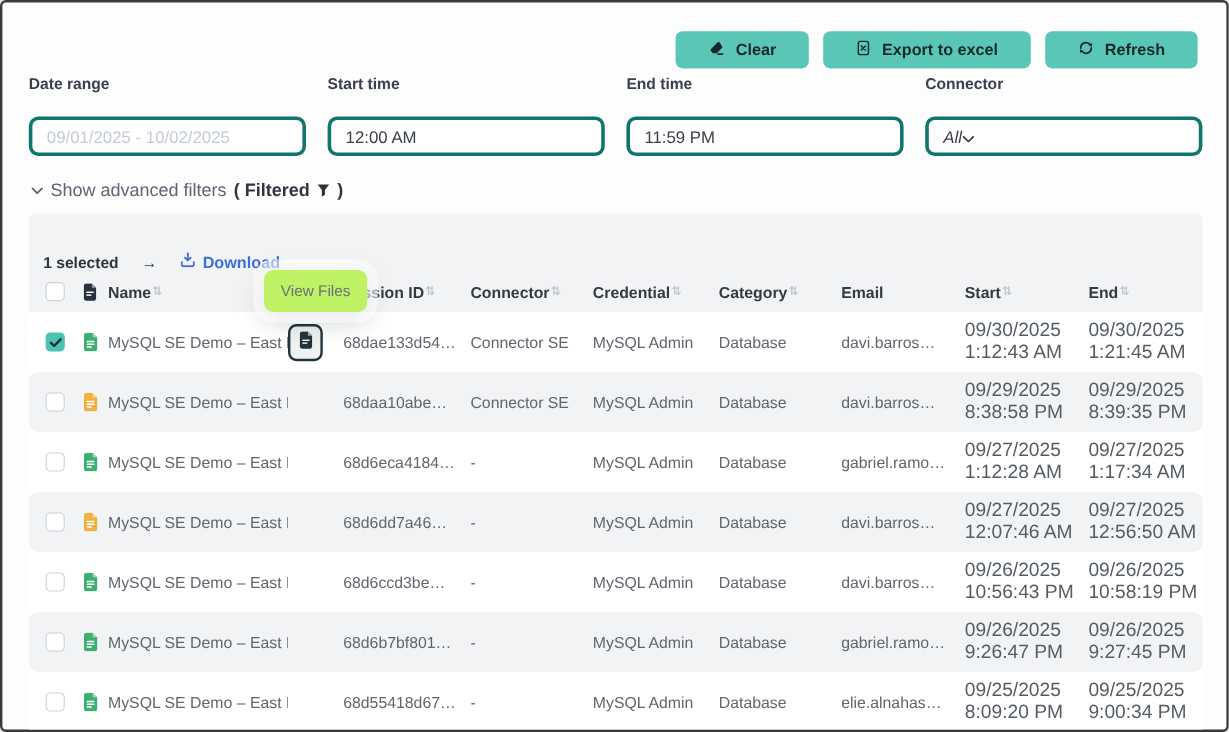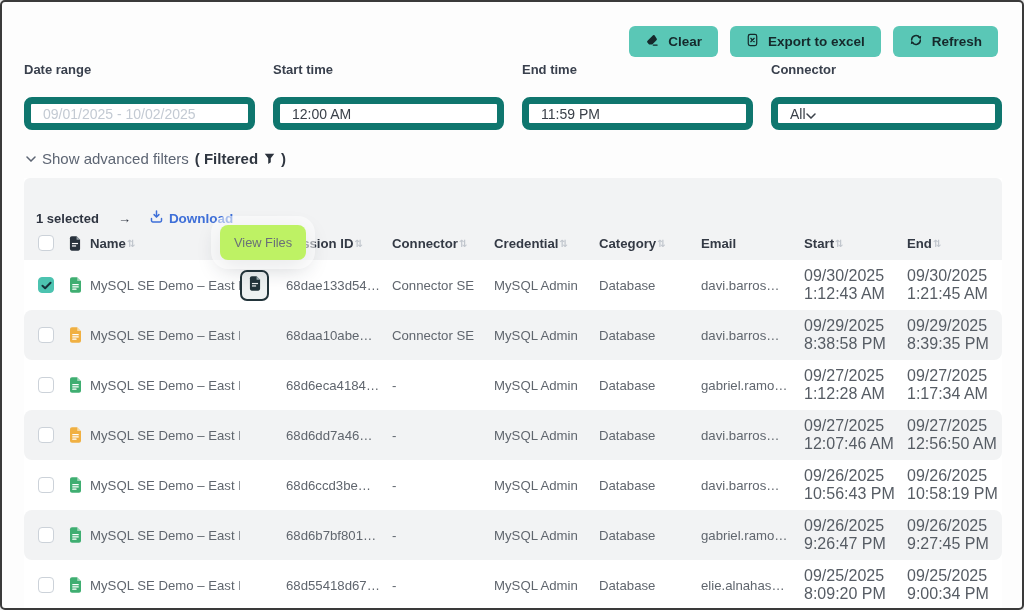--- a/index.html
+++ b/index.html
@@ -3,33 +3,33 @@
 <meta charset="utf-8">
 <style>
   * { margin:0; padding:0; box-sizing:border-box; }
   html,body { width:1024px; height:610px; background:#e9e9e9; font-family:"Liberation Sans",sans-serif; }
   .page { position:relative; width:1024px; height:610px; background:#fdfdfd;
           border:2px solid #3a3a3a; border-radius:5px; overflow:hidden; }
 
   
   .toolbar { position:absolute; top:24px; right:24px; display:flex; gap:12px; }
   .btn { display:flex; align-items:center; gap:9px; background:#5ac7b6; border:none;
-         border-radius:6px; height:31px; padding:0 16px; font-weight:700; font-size:13.5px;
+         border-radius:6px; height:31px; padding:0 27px; font-weight:700; font-size:13.5px;
          color:#15292b; cursor:pointer; font-family:inherit; }
   .btn svg { flex:0 0 auto; }
 
   
   .filters { position:absolute; top:60px; left:22px; width:978px;
              display:grid; grid-template-columns:repeat(4,1fr); gap:18px; }
   .fgroup label { display:block; font-size:13px; font-weight:700; color:#39404d; margin-bottom:20px; }
-  .fgroup input, .fselect { width:100%; height:33px; border:7px solid #0f766e; border-radius:8px;
+  .fgroup input, .fselect { width:100%; height:33px; border:3px solid #0f766e; border-radius:8px;
              background:#fff; padding:0 12px; font-size:14px; color:#3a4049;
              font-family:inherit; outline:none; }
   .fgroup input::placeholder { color:#c3cad3; opacity:1; }
-  .fselect { display:flex; align-items:center; cursor:pointer; }
+  .fselect { display:flex; align-items:center; cursor:pointer;font-style:italic; }
 
   
   .adv { position:absolute; top:148px; left:24px; display:flex; align-items:center; gap:6px;
          font-size:15px; color:#5d6573; cursor:pointer; }
   .adv .bold { font-weight:700; color:#2f3640; }
   .adv svg { display:block; }
 
   
   .card { position:absolute; left:22px; top:176px; width:978px; height:432px; background:#fff; }
   .card-top { background:#f2f3f4; border-radius:6px 6px 0 0; }

